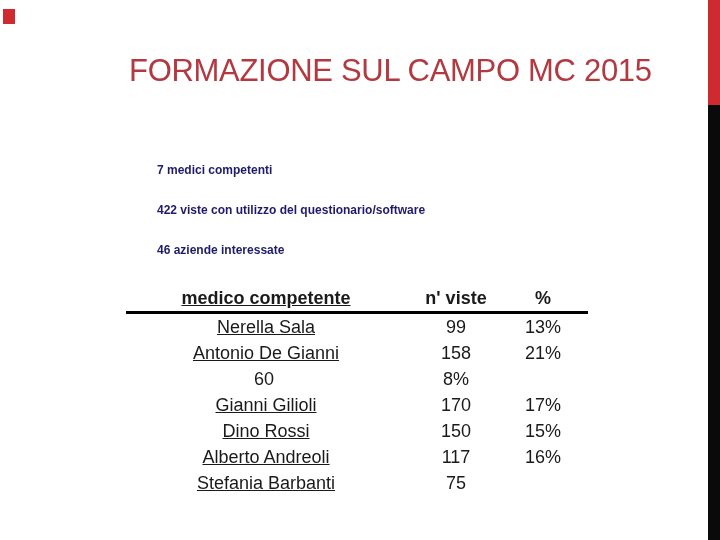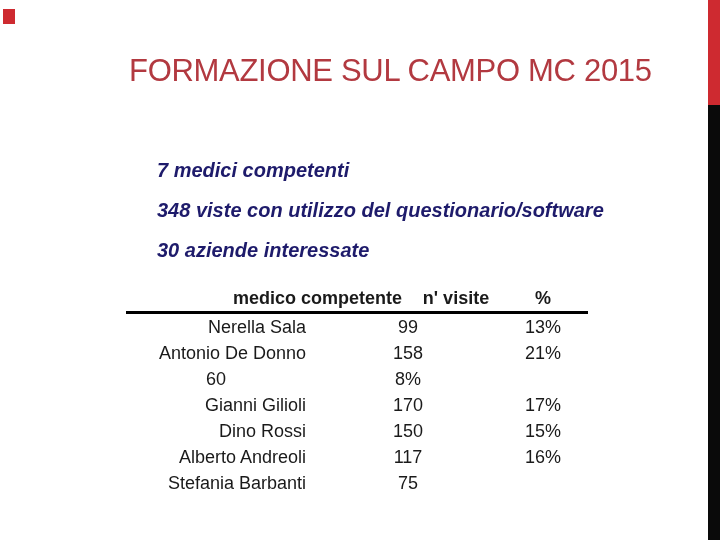--- a/index.html
+++ b/index.html
@@ -19,64 +19,64 @@
 
   .bar{position:absolute;width:12px;left:708px;}
   .bar-red{top:0;height:105px;background:var(--bar-red);}
   .bar-black{top:105px;height:435px;background:var(--bar-black);}
 
   .title{position:absolute;left:129px;top:54px;width:560px;
     font-size:31px;font-weight:400;letter-spacing:-0.3px;line-height:34px;
     color:var(--title-red);white-space:nowrap;}
 
   .bullets{position:absolute;left:157px;top:161px;}
-  .bullet{font-size:20px;font-weight:700;color:var(--navy);
-    line-height:18px;margin-bottom:22px;white-space:nowrap;font-style:italic;}
+  .bullet{font-size:12px;font-weight:700;color:var(--navy);
+    line-height:18px;margin-bottom:22px;white-space:nowrap;}
 
   .table{position:absolute;left:126px;top:287px;width:462px;
     color:var(--table-text);}
   .thead{display:grid;grid-template-columns:1fr 108px 66px;
     padding-right:12px;border-bottom:3px solid #000;
     font-weight:700;font-size:18px;line-height:22px;height:27px;}
   .tbody .trow{display:grid;grid-template-columns:1fr 108px 66px;
-    padding-right:12px;height:26px;font-size:18px;line-height:26px;gap:48px;}
-  .cell-left{text-align:right;padding-left:4px;white-space:nowrap;}
+    padding-right:12px;height:26px;font-size:18px;line-height:26px;}
+  .cell-left{text-align:center;padding-left:4px;white-space:nowrap;text-decoration:underline;}
   .cell-center{text-align:center;}
 </style>
 </head>
 <body>
 
 <div class="slide">
 
   <div class="corner-accent"></div>
   <div class="bar bar-red"></div>
   <div class="bar bar-black"></div>
 
   <h1 class="title">FORMAZIONE SUL CAMPO MC 2015</h1>
 
   <div class="bullets">
     <div class="bullet">7 medici competenti</div>
-    <div class="bullet">348 viste con utilizzo del questionario/software</div>
-    <div class="bullet">30 aziende interessate</div>
+    <div class="bullet">422 viste con utilizzo del questionario/software</div>
+    <div class="bullet">46 aziende interessate</div>
   </div>
 
   <div class="table">
     <div class="thead">
       <div class="cell-left">medico competente</div>
-      <div class="cell-center">n' visite</div>
+      <div class="cell-center">n' viste</div>
       <div class="cell-center">%</div>
     </div>
     <div class="tbody">
         <div class="trow">
           <div class="cell-left">Nerella Sala</div>
           <div class="cell-center">99</div>
           <div class="cell-center">13%</div>
         </div>
         <div class="trow">
-          <div class="cell-left">Antonio De Donno</div>
+          <div class="cell-left">Antonio De Gianni</div>
           <div class="cell-center">158</div>
           <div class="cell-center">21%</div>
         </div>
         <div class="trow">
           <div class="cell-center">60</div>
           <div class="cell-center">8%</div>
         </div>
         <div class="trow">
           <div class="cell-left">Gianni Gilioli</div>
           <div class="cell-center">170</div>

